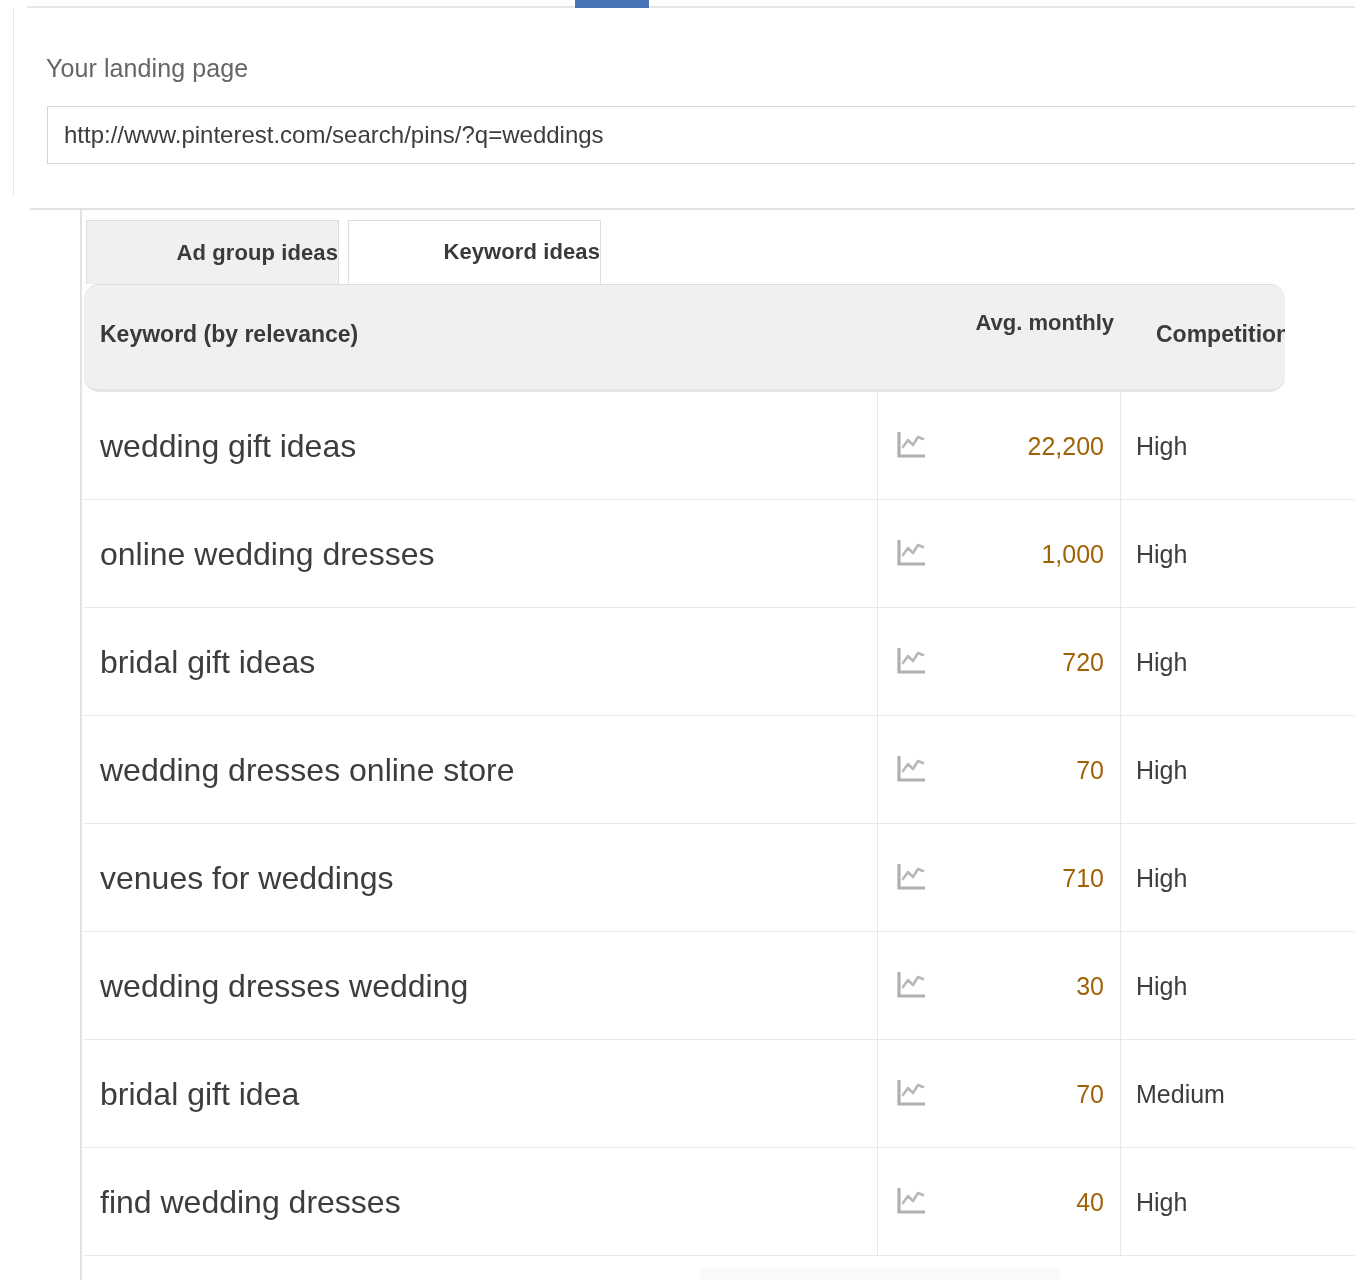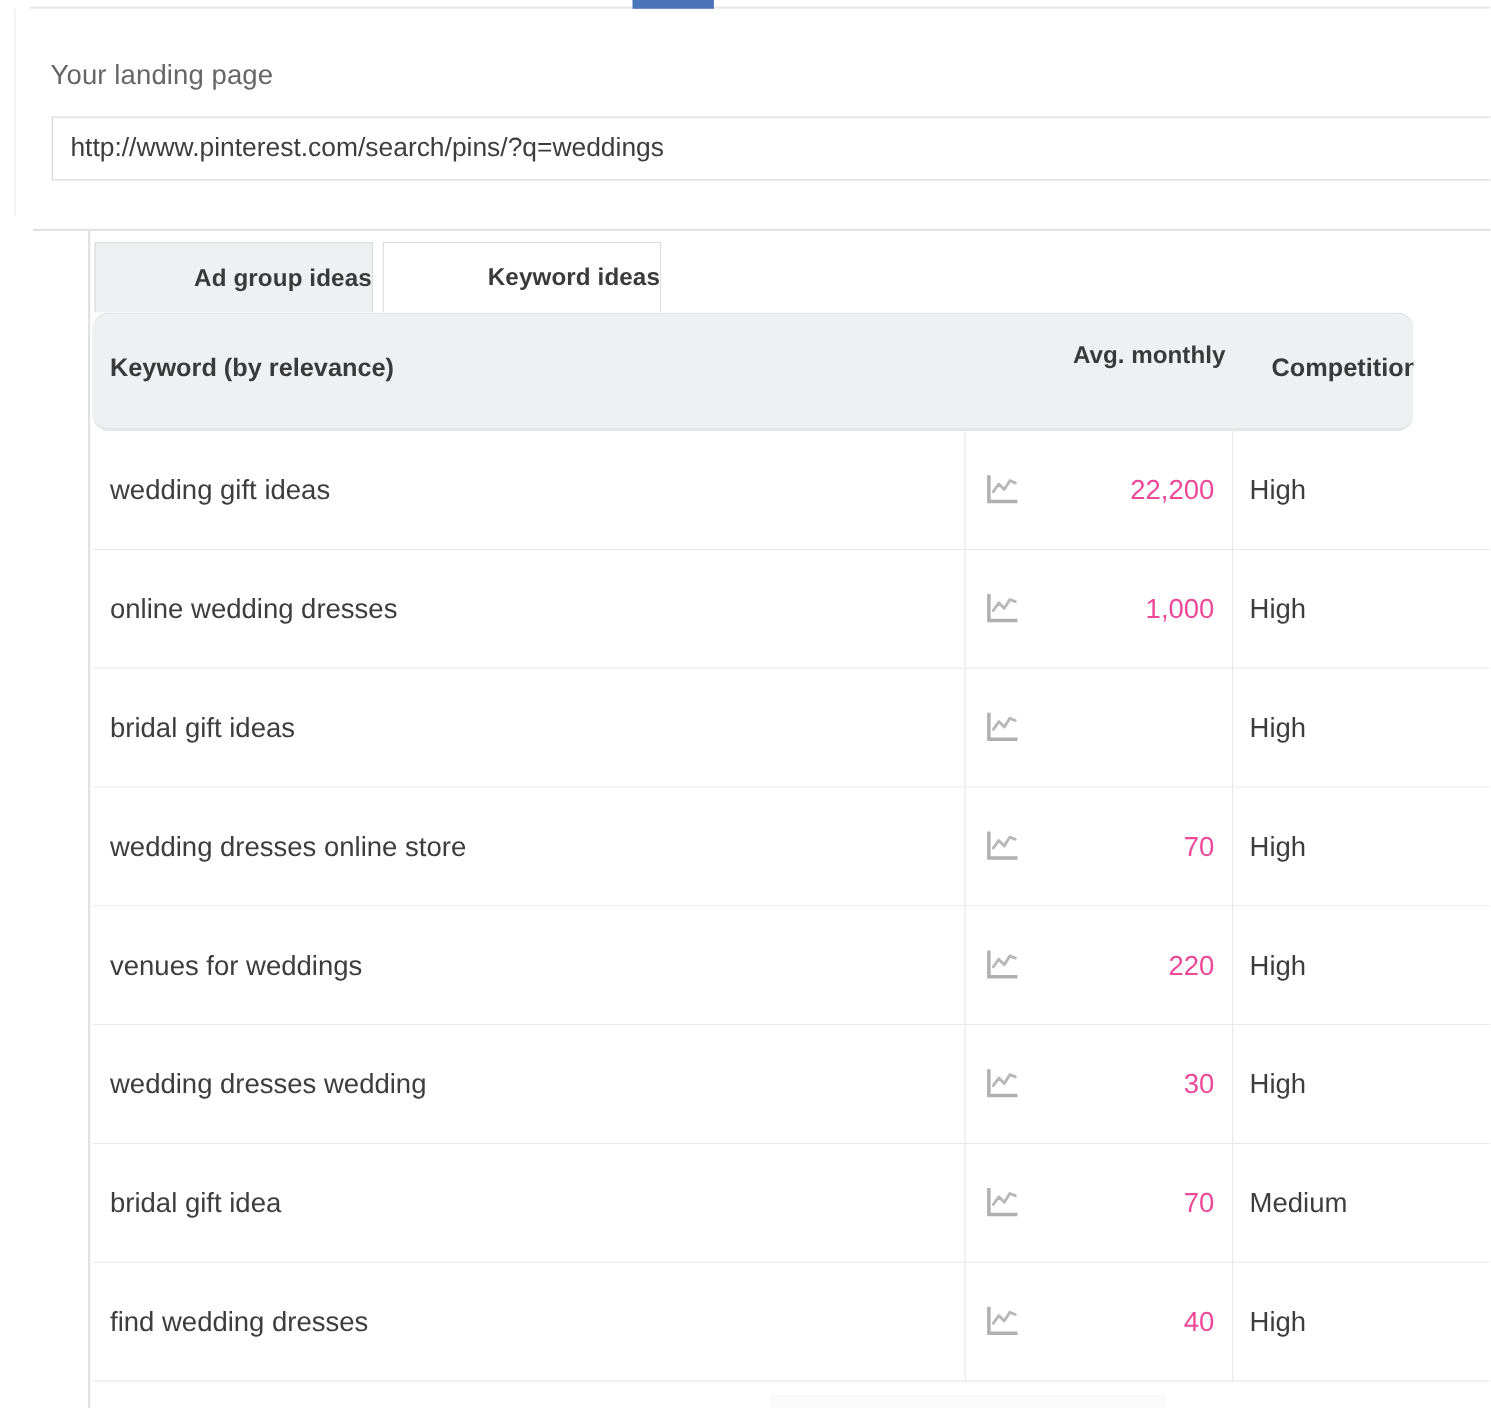--- a/index.html
+++ b/index.html
@@ -222,21 +222,21 @@
     border-bottom: 1px solid #e8e8e8;
     box-sizing: border-box;
     width: 1271px;
   }
   .cell-keyword {
     position: absolute;
     left: 16px;
     top: 0;
     height: 108px;
     line-height: 108px;
-    font-size: 25px;
+    font-size: 32px;
     color: #3d3d3d;
     white-space: nowrap;
   }
   .col-sep-1 {
     position: absolute;
     left: 793px;
     top: 0;
     width: 1px;
     height: 108px;
     background: #e8e8e8;
@@ -259,21 +259,21 @@
   }
   .cell-searches {
     position: absolute;
     left: 860px;
     top: 0;
     width: 160px;
     height: 108px;
     line-height: 108px;
     text-align: right;
     font-size: 25px;
-    color: #ec4899;
+    color: #a16207;
   }
   .cell-competition {
     position: absolute;
     left: 1052px;
     top: 0;
     height: 108px;
     line-height: 108px;
     font-size: 25px;
     color: #3d3d3d;
     white-space: nowrap;
@@ -367,20 +367,21 @@
 
   <div class="trow">
     <div class="cell-keyword">bridal gift ideas</div>
     <div class="col-sep-1"></div>
     <span class="trend-icon">
       <svg width="32" height="30" viewBox="0 0 32 30" aria-hidden="true">
         <path d="M3 2 L3 26 L29 26" fill="none" stroke="#b0b0b0" stroke-width="3.2"></path>
         <path d="M7 17 L12 10 L17 15 L22 7 L27 9" fill="none" stroke="#b8b8b8" stroke-width="2.6" stroke-linejoin="round" stroke-linecap="round"></path>
       </svg>
     </span>
+    <div class="cell-searches">720</div>
     <div class="col-sep-2"></div>
     <div class="cell-competition">High</div>
   </div>
 
   <div class="trow">
     <div class="cell-keyword">wedding dresses online store</div>
     <div class="col-sep-1"></div>
     <span class="trend-icon">
       <svg width="32" height="30" viewBox="0 0 32 30" aria-hidden="true">
         <path d="M3 2 L3 26 L29 26" fill="none" stroke="#b0b0b0" stroke-width="3.2"></path>
@@ -394,21 +395,21 @@
 
   <div class="trow">
     <div class="cell-keyword">venues for weddings</div>
     <div class="col-sep-1"></div>
     <span class="trend-icon">
       <svg width="32" height="30" viewBox="0 0 32 30" aria-hidden="true">
         <path d="M3 2 L3 26 L29 26" fill="none" stroke="#b0b0b0" stroke-width="3.2"></path>
         <path d="M7 17 L12 10 L17 15 L22 7 L27 9" fill="none" stroke="#b8b8b8" stroke-width="2.6" stroke-linejoin="round" stroke-linecap="round"></path>
       </svg>
     </span>
-    <div class="cell-searches">220</div>
+    <div class="cell-searches">710</div>
     <div class="col-sep-2"></div>
     <div class="cell-competition">High</div>
   </div>
 
   <div class="trow">
     <div class="cell-keyword">wedding dresses wedding</div>
     <div class="col-sep-1"></div>
     <span class="trend-icon">
       <svg width="32" height="30" viewBox="0 0 32 30" aria-hidden="true">
         <path d="M3 2 L3 26 L29 26" fill="none" stroke="#b0b0b0" stroke-width="3.2"></path>

